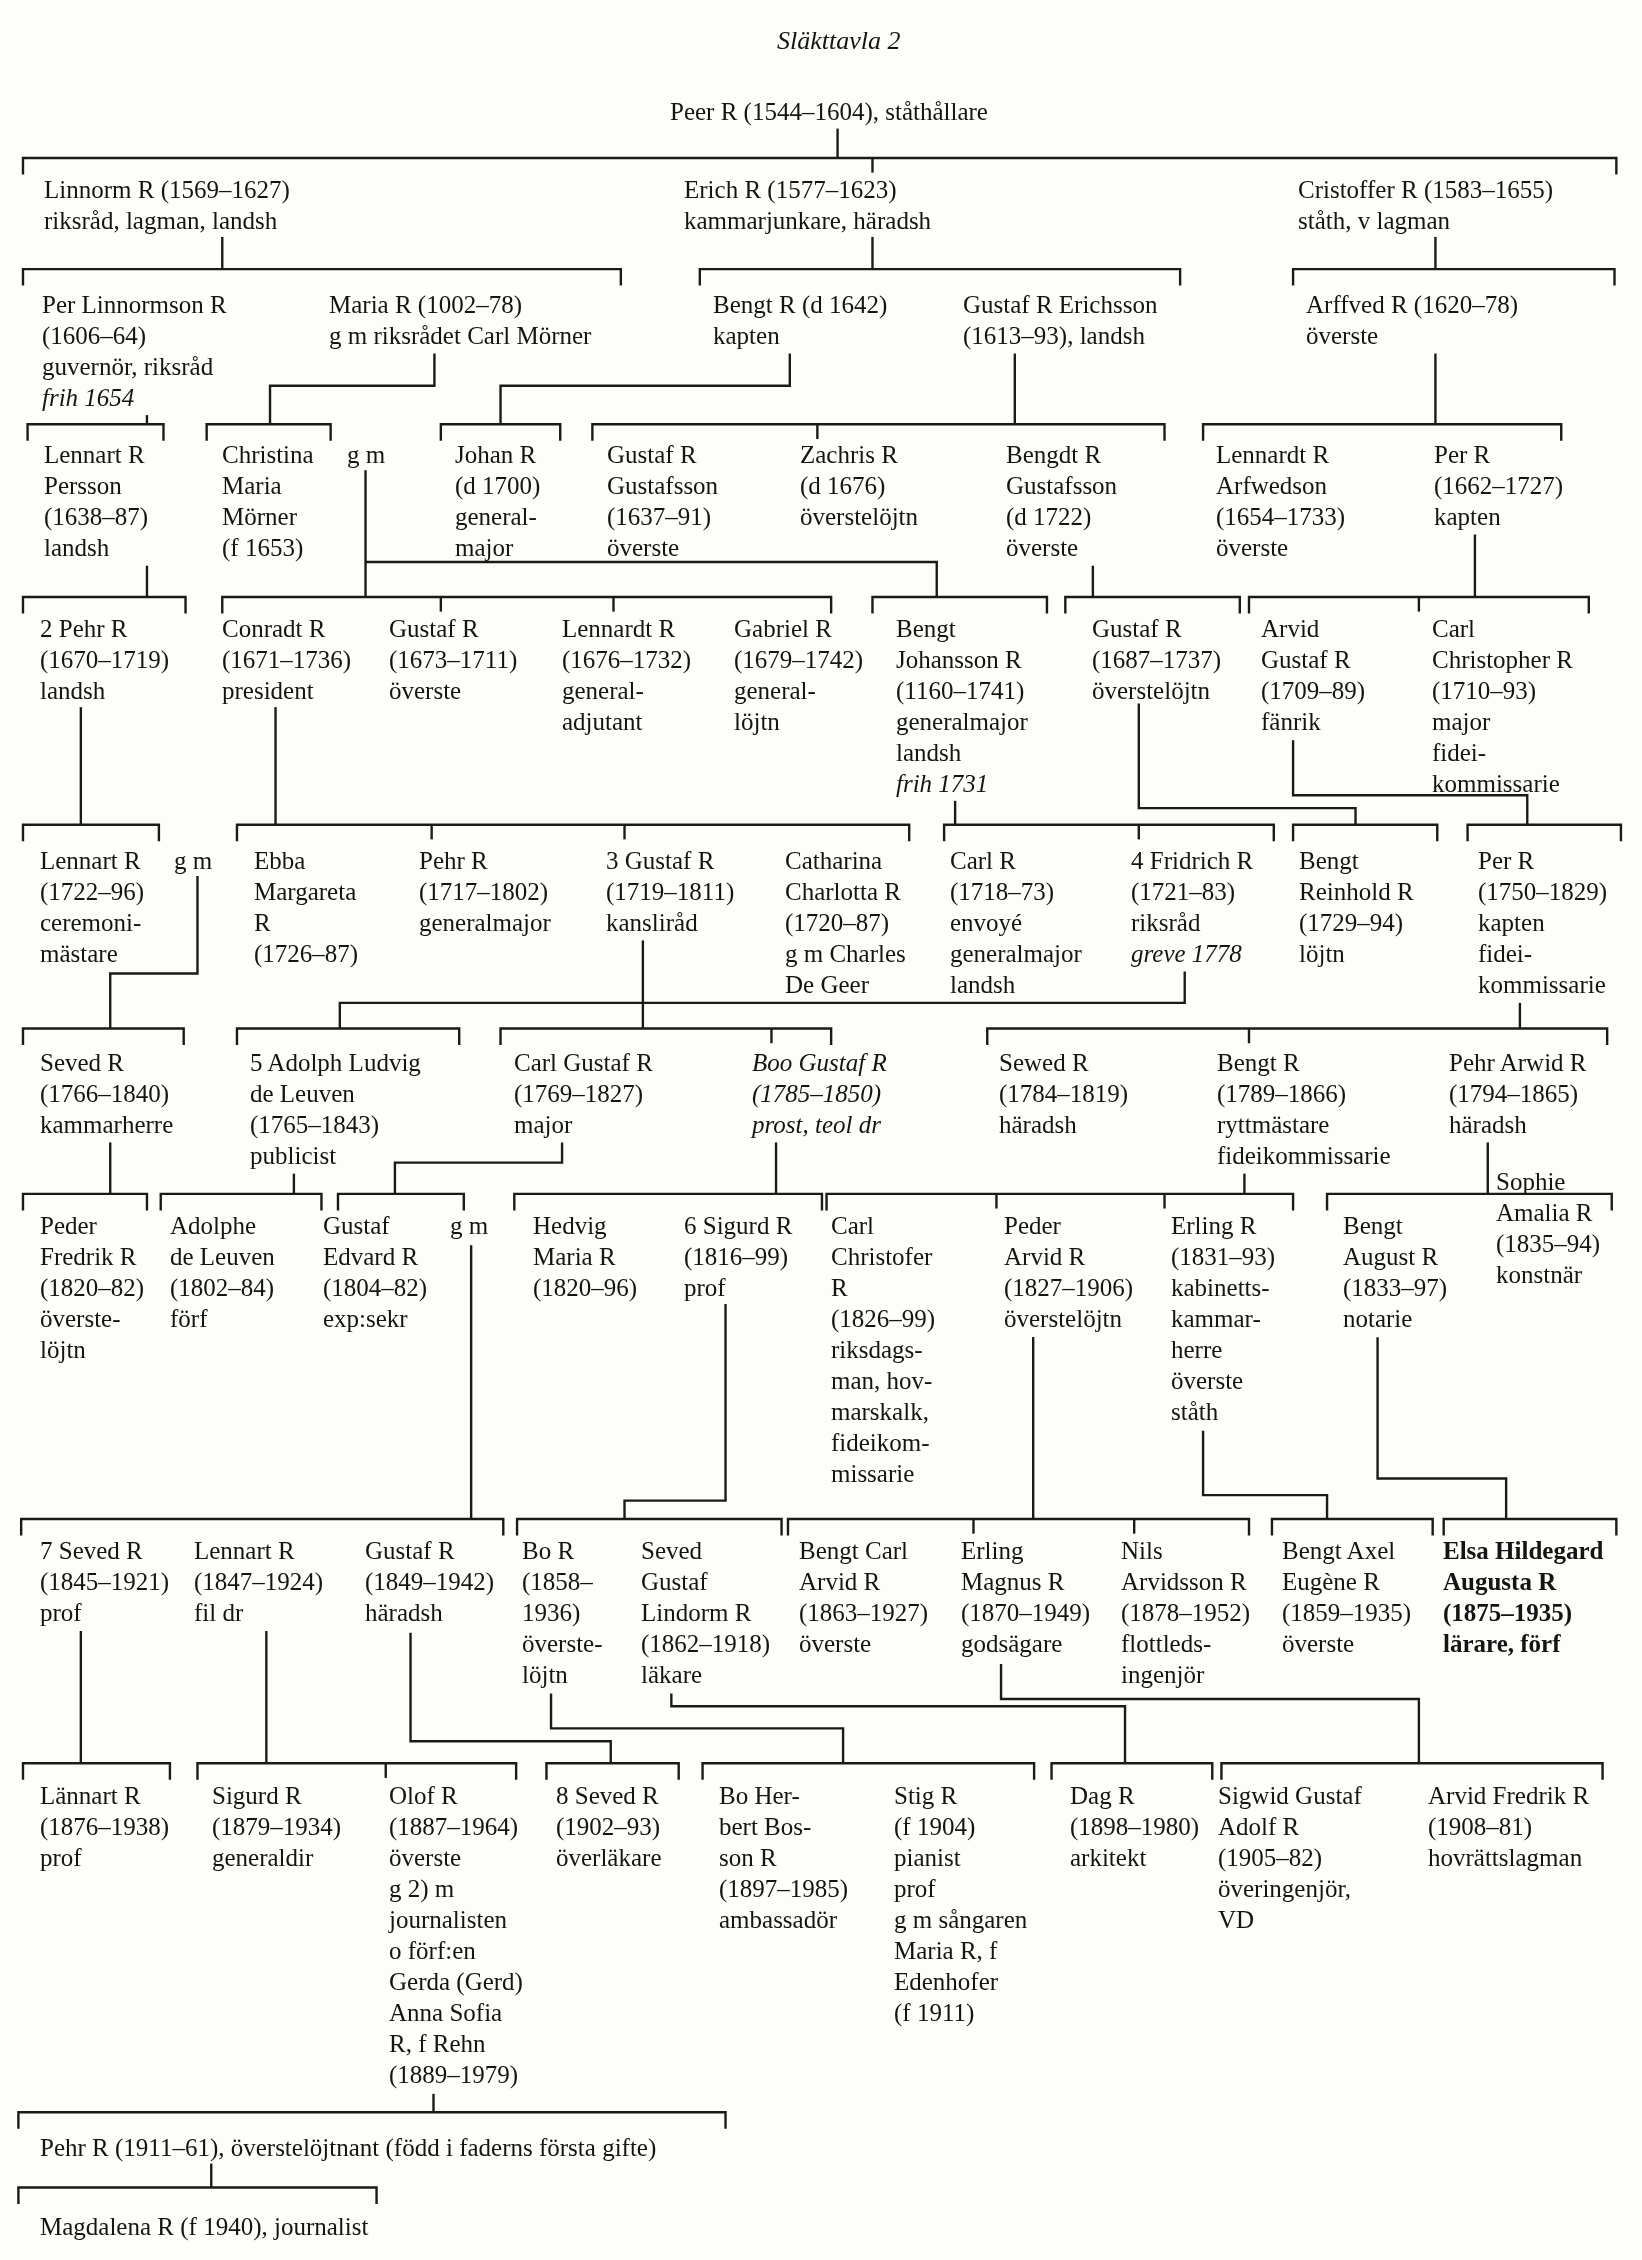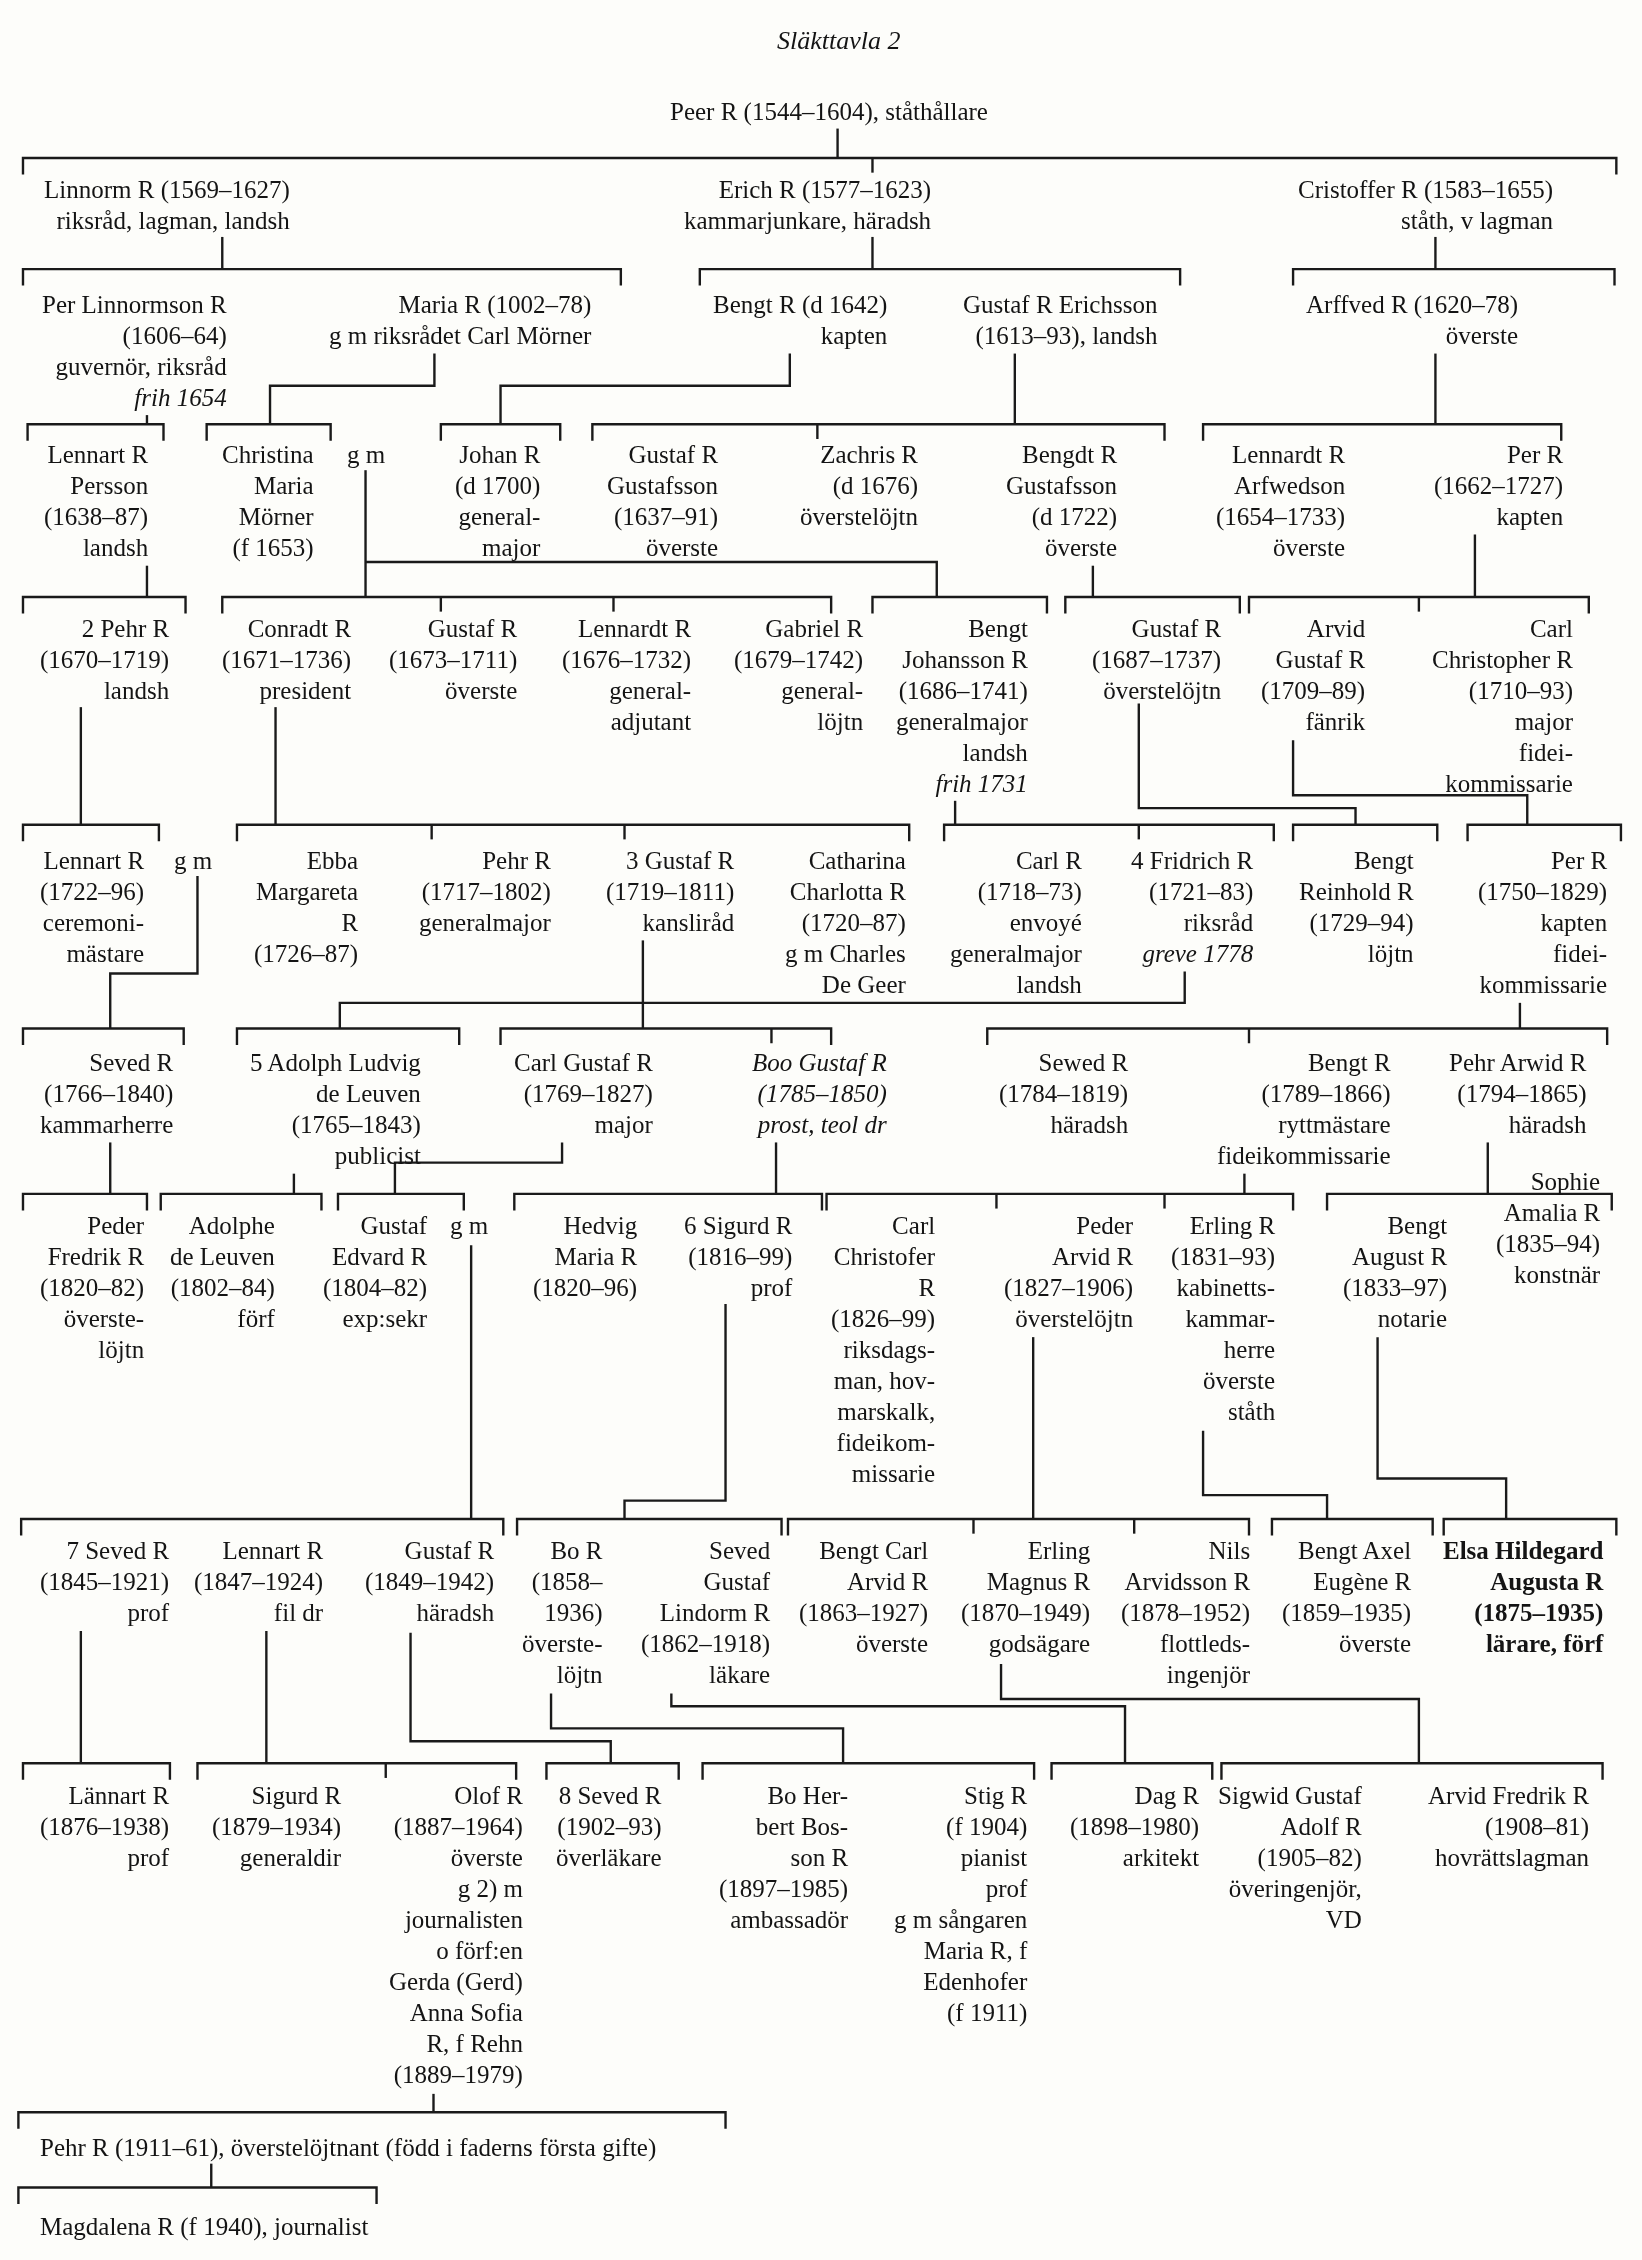--- a/index.html
+++ b/index.html
@@ -3,21 +3,20 @@
 <meta charset="utf-8">
 <style>
   html,body{margin:0;padding:0;background:#e8e8e4;}
   #stage{
     position:relative;
     width:1643px;height:2261px;
     background:#fdfdfa;
     font-family:"Liberation Serif","DejaVu Serif",serif;
     color:#141414;
     overflow:hidden;
-    text-align:right;
   }
   #wires{position:absolute;left:0;top:0;width:100%;height:100%;}
   .person{position:absolute;line-height:31px;font-size:25px;}
   .person .ln{white-space:nowrap;}
   .person .it{font-style:italic;}
   #tree-title{
     position:absolute;left:777px;top:26px;
     font-size:26px;font-style:italic;white-space:nowrap;
   }
 </style>
@@ -237,21 +236,21 @@
     </div>
     <div class="person" style="left: 734px; top: 613px;">
       <div class="ln">Gabriel R</div>
       <div class="ln">(1679–1742)</div>
       <div class="ln">general-</div>
       <div class="ln">löjtn</div>
     </div>
     <div class="person" style="left: 896px; top: 613px;">
       <div class="ln">Bengt</div>
       <div class="ln">Johansson R</div>
-      <div class="ln">(1686–1741)</div>
+      <div class="ln">(1160–1741)</div>
       <div class="ln">generalmajor</div>
       <div class="ln">landsh</div>
       <div class="ln it">frih 1731</div>
     </div>
     <div class="person" style="left: 1092px; top: 613px;">
       <div class="ln">Gustaf R</div>
       <div class="ln">(1687–1737)</div>
       <div class="ln">överstelöjtn</div>
     </div>
     <div class="person" style="left: 1261px; top: 613px;">

